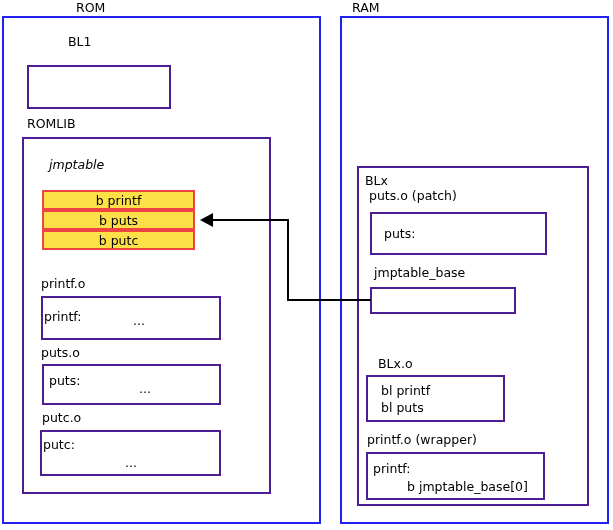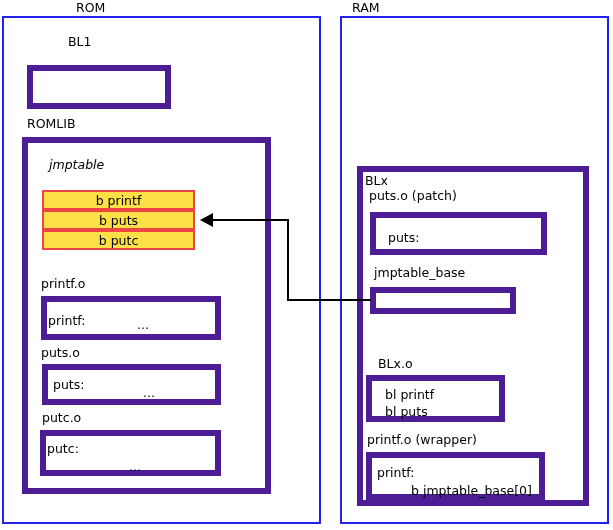--- a/index.html
+++ b/index.html
@@ -26,21 +26,21 @@
     white-space: pre;
   }
   .region {
     position: absolute;
     border: 2px solid #2222ee;
     background: transparent;
     box-sizing: border-box;
   }
   .box {
     position: absolute;
-    border: 6px solid #4c1d95;
+    border: 2px solid #4c1d95;
     background: #ffffff;
     box-sizing: border-box;
   }
   .jt-row {
     position: absolute;
     border: 2px solid #ef4444;
     background: #fde047;
     box-sizing: border-box;
     display: flex;
     align-items: center;

